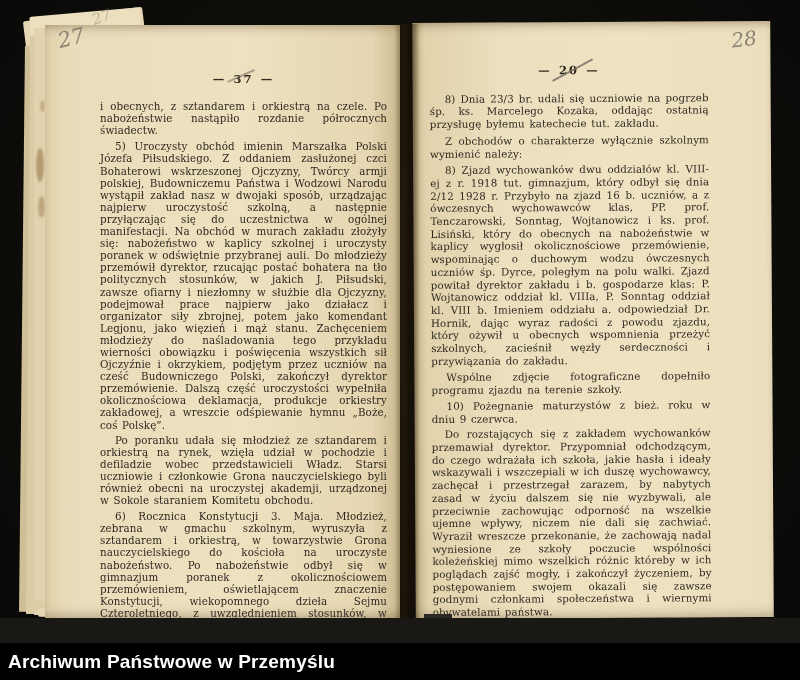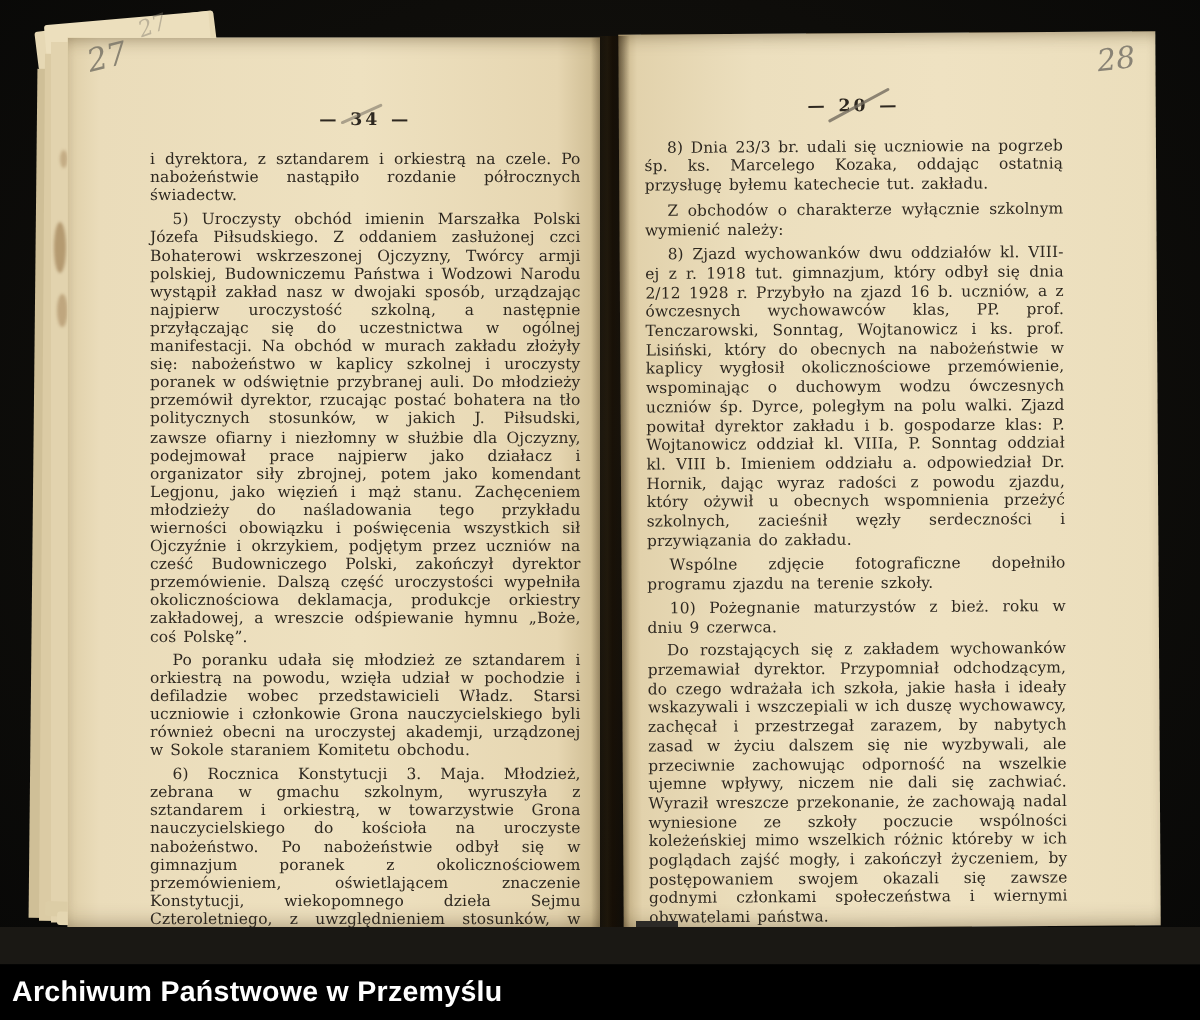--- a/index.html
+++ b/index.html
@@ -71,26 +71,26 @@
     <div class="stain stain1"></div>
     <div class="stain stain2"></div>
     <div class="stain stain3"></div>
 
     <div class="pencil pencil-27b">27</div>
 
     <div class="page page-left">
       <div class="pencil pencil-27" style="left:13px;top:1px;">27</div>
       <div class="textcol textcol-left">
         <p class="pagenum">
-          <span>— 34 —</span>
+          <span>— 37 —</span>
           <span class="slash slash-left"></span>
         </p>
-        <p class="para noindent">i dyrektora, z sztandarem i orkiestrą na czele. Po nabożeństwie nastąpiło rozdanie półrocznych świadectw.</p>
+        <p class="para noindent">i obecnych, z sztandarem i orkiestrą na czele. Po nabożeństwie nastąpiło rozdanie półrocznych świadectw.</p>
         <p class="para gap">5) Uroczysty obchód imienin Marszałka Polski Józefa Piłsudskiego. Z oddaniem zasłużonej czci Bohaterowi wskrzeszonej Ojczyzny, Twórcy armji polskiej, Budowniczemu Państwa i Wodzowi Narodu wystąpił zakład nasz w dwojaki sposób, urządzając najpierw uroczystość szkolną, a następnie przyłączając się do uczestnictwa w ogólnej manifestacji. Na obchód w murach zakładu złożyły się: nabożeństwo w kaplicy szkolnej i uroczysty poranek w odświętnie przybranej auli. Do młodzieży przemówił dyrektor, rzucając postać bohatera na tło politycznych stosunków, w jakich J. Piłsudski, zawsze ofiarny i niezłomny w służbie dla Ojczyzny, podejmował prace najpierw jako działacz i organizator siły zbrojnej, potem jako komendant Legjonu, jako więzień i mąż stanu. Zachęceniem młodzieży do naśladowania tego przykładu wierności obowiązku i poświęcenia wszystkich sił Ojczyźnie i okrzykiem, podjętym przez uczniów na cześć Budowniczego Polski, zakończył dyrektor przemówienie. Dalszą część uroczystości wypełniła okolicznościowa deklamacja, produkcje orkiestry zakładowej, a wreszcie odśpiewanie hymnu „Boże, coś Polskę”.</p>
-        <p class="para">Po poranku udała się młodzież ze sztandarem i orkiestrą na powodu, wzięła udział w pochodzie i defiladzie wobec przedstawicieli Władz. Starsi uczniowie i członkowie Grona nauczycielskiego byli również obecni na uroczystej akademji, urządzonej w Sokole staraniem Komitetu obchodu.</p>
+        <p class="para">Po poranku udała się młodzież ze sztandarem i orkiestrą na rynek, wzięła udział w pochodzie i defiladzie wobec przedstawicieli Władz. Starsi uczniowie i członkowie Grona nauczycielskiego byli również obecni na uroczystej akademji, urządzonej w Sokole staraniem Komitetu obchodu.</p>
         <p class="para gap">6) Rocznica Konstytucji 3. Maja. Młodzież, zebrana w gmachu szkolnym, wyruszyła z sztandarem i orkiestrą, w towarzystwie Grona nauczycielskiego do kościoła na uroczyste nabożeństwo. Po nabożeństwie odbył się w gimnazjum poranek z okolicznościowem przemówieniem, oświetlającem znaczenie Konstytucji, wiekopomnego dzieła Sejmu Czteroletniego, z uwzględnieniem stosunków, w jakich Konstytucję uchwalono. Produkcje orkiestry i odśpiewanie hymnu dopełniły programu wewnątrz zakładu. Na zewnątrz wystąpiła młodzież, biorąc udział w ogólnym pochodzie przez miasto i defiladzie.</p>
 
       </div>
     </div>
 
     <div class="page page-right">
       <div class="pencil" style="right:14px;top:6px;font-size:20px;transform:rotate(-6deg);color:rgba(120,115,104,.85);">28</div>
       <div class="textcol textcol-right">
         <p class="pagenum">
           <span>— 20 —</span>

